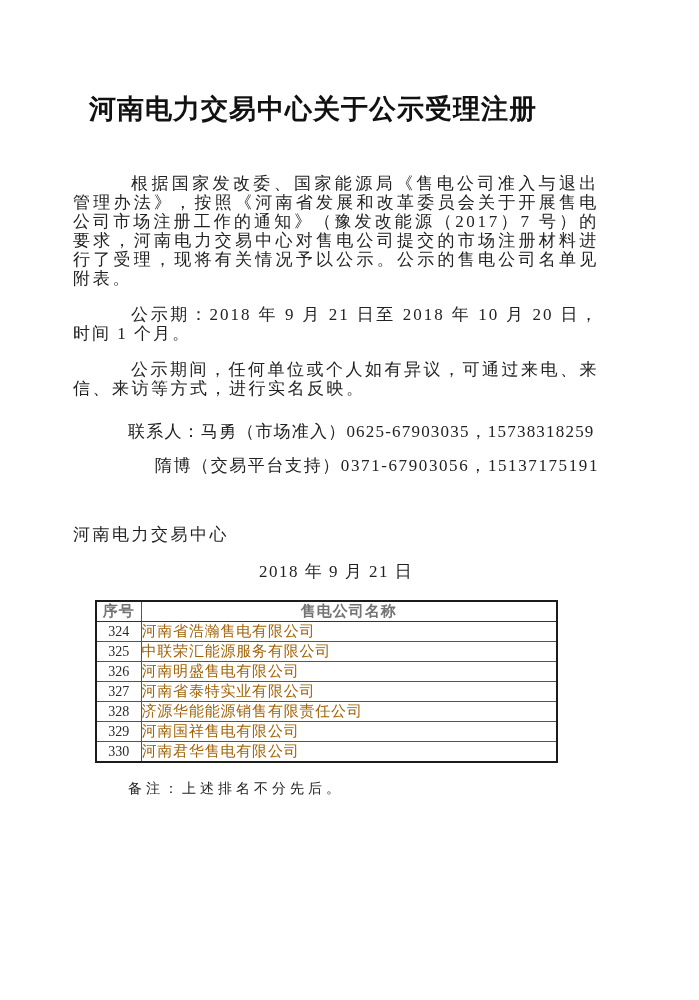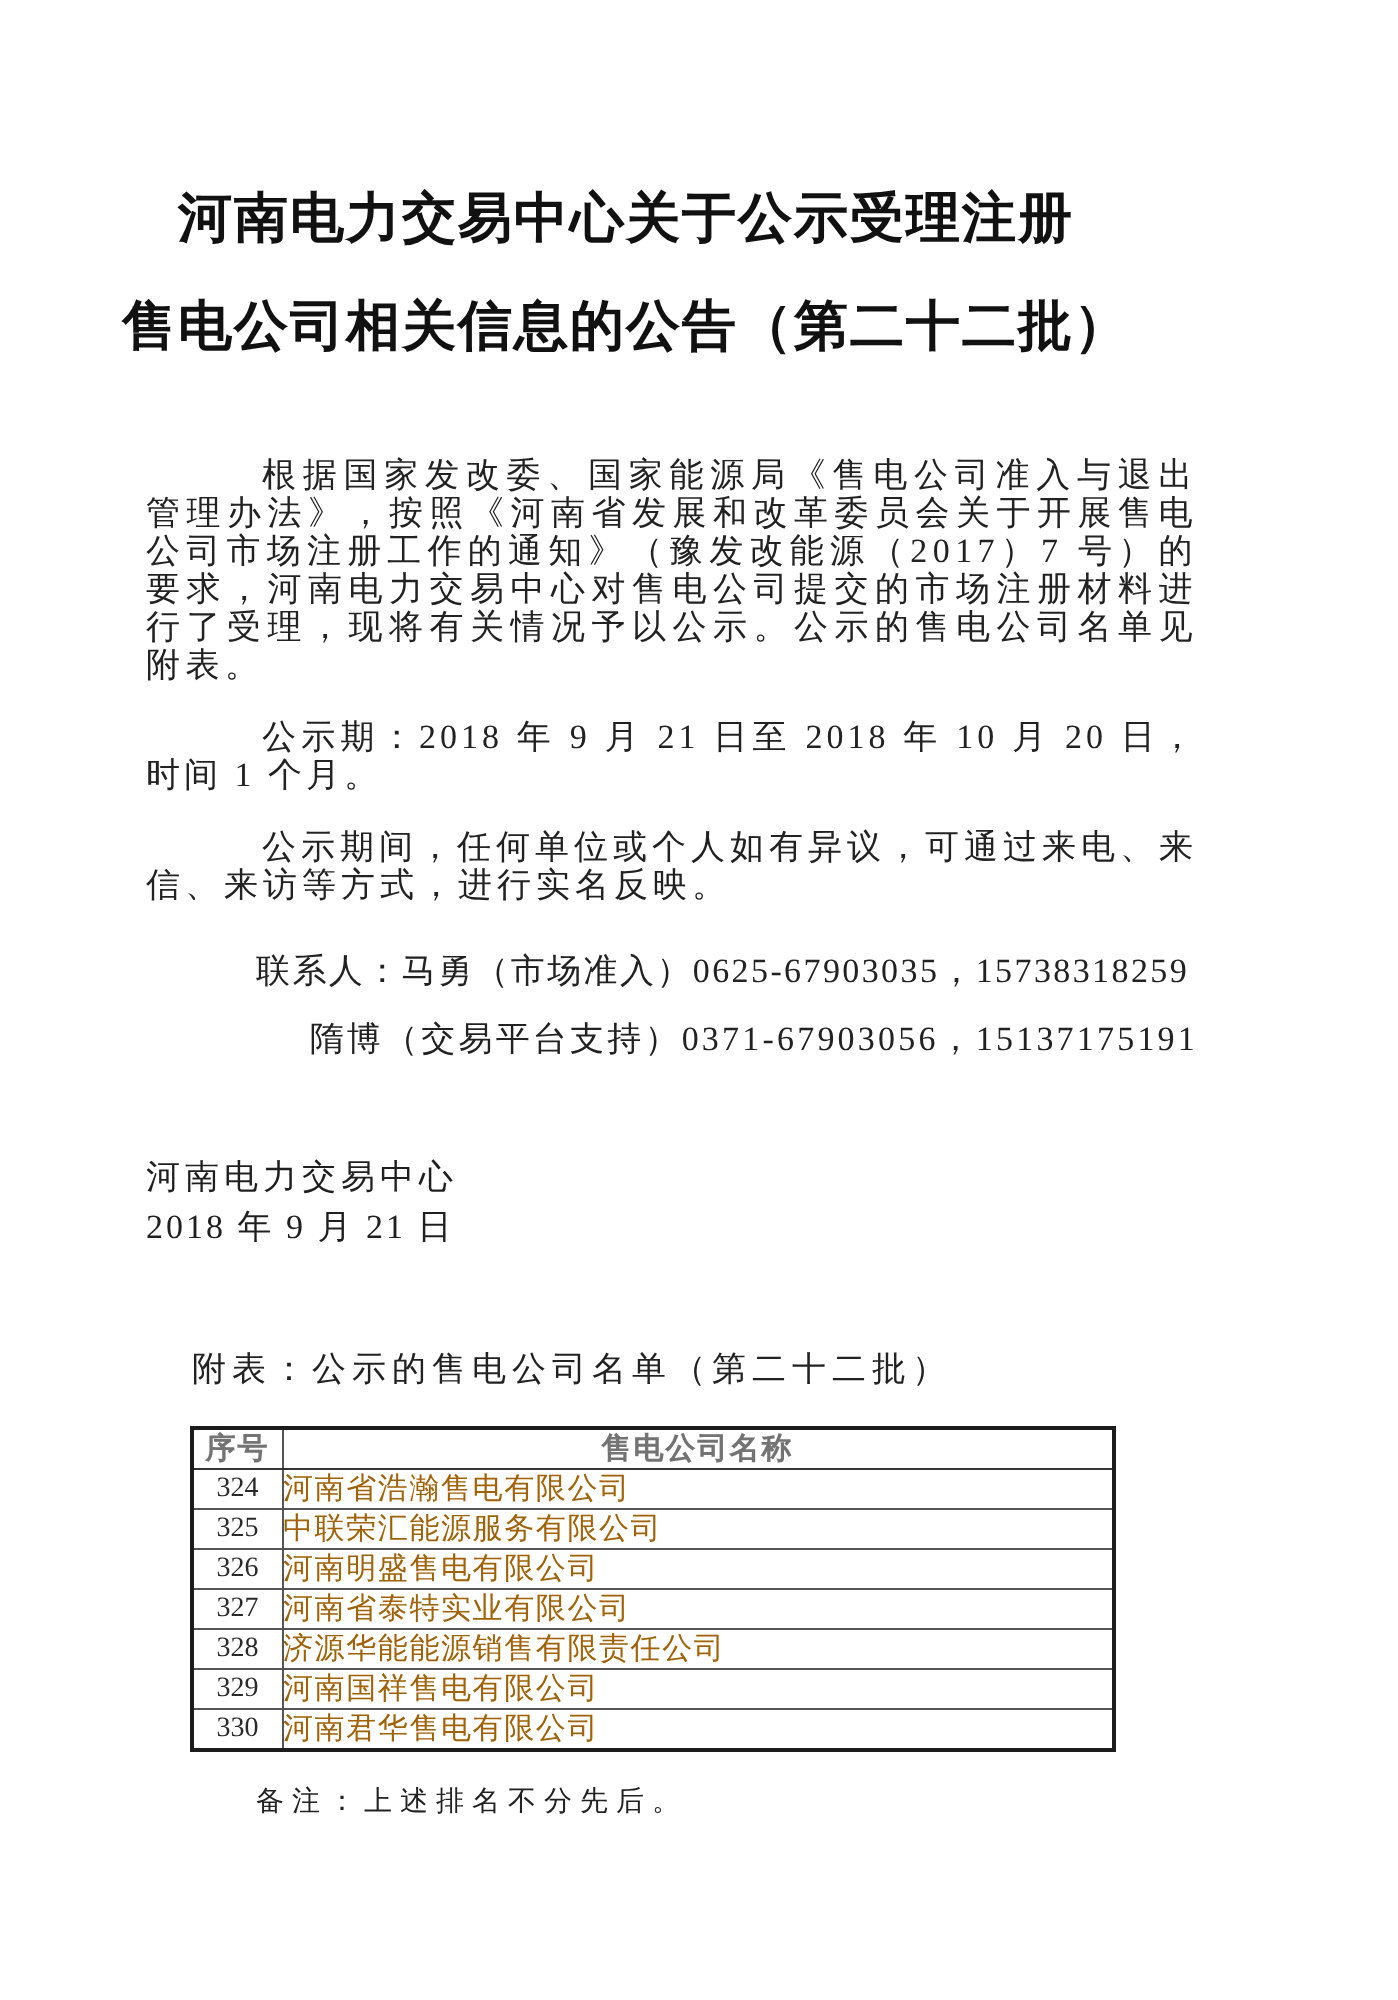--- a/index.html
+++ b/index.html
@@ -74,22 +74,22 @@
     font-size: 17px;
     line-height: 19px;
     letter-spacing: 2.5px;
     text-align: left;
     padding-right: 40px;
   }
   .sig-date {
     font-size: 17px;
     line-height: 19px;
     letter-spacing: 1.5px;
-    text-align: left;
-    margin-top: 6px;
+    text-align: center;
+    margin-top: 18px;
   }
   .appendix-caption {
     margin-top: 52px;
     margin-left: 23px;
     font-size: 17px;
     line-height: 19px;
     letter-spacing: 3px;
     text-align: left;
     color: #222222;
   }
@@ -139,41 +139,39 @@
     color: #222222;
   }
 </style>
 </head>
 <body>
 
 <div class="page">
 
   <h1 class="doc-title">
     <div>河南电力交易中心关于公示受理注册</div>
-    <div>售电公司相关信息的公告（第二十二批）</div>
   </h1>
 
   <div class="content">
 
     <p class="para p-intro">根据国家发改委、国家能源局《售电公司准入与退出管理办法》，按照《河南省发展和改革委员会关于开展售电公司市场注册工作的通知》（豫发改能源（2017）7 号）的要求，河南电力交易中心对售电公司提交的市场注册材料进行了受理，现将有关情况予以公示。公示的售电公司名单见附表。</p>
 
     <p class="para p-period">公示期：2018 年 9 月 21 日至 2018 年 10 月 20 日，时间 1 个月。</p>
 
     <p class="para p-feedback">公示期间，任何单位或个人如有异议，可通过来电、来信、来访等方式，进行实名反映。</p>
 
     <p class="para p-contact1">联系人：马勇（市场准入）0625-67903035，15738318259</p>
 
     <p class="para p-contact2">隋博（交易平台支持）0371-67903056，15137175191</p>
 
     <div class="signature">
       <div class="sig-org">河南电力交易中心</div>
       <div class="sig-date">2018 年 9 月 21 日</div>
     </div>
 
-    <p class="appendix-caption">附表：公示的售电公司名单（第二十二批）</p>
 
     <table class="companies">
       <colgroup>
         <col class="c-index">
         <col class="c-name">
       </colgroup>
       <thead>
         <tr>
           <th>序号</th>
           <th>售电公司名称</th>

